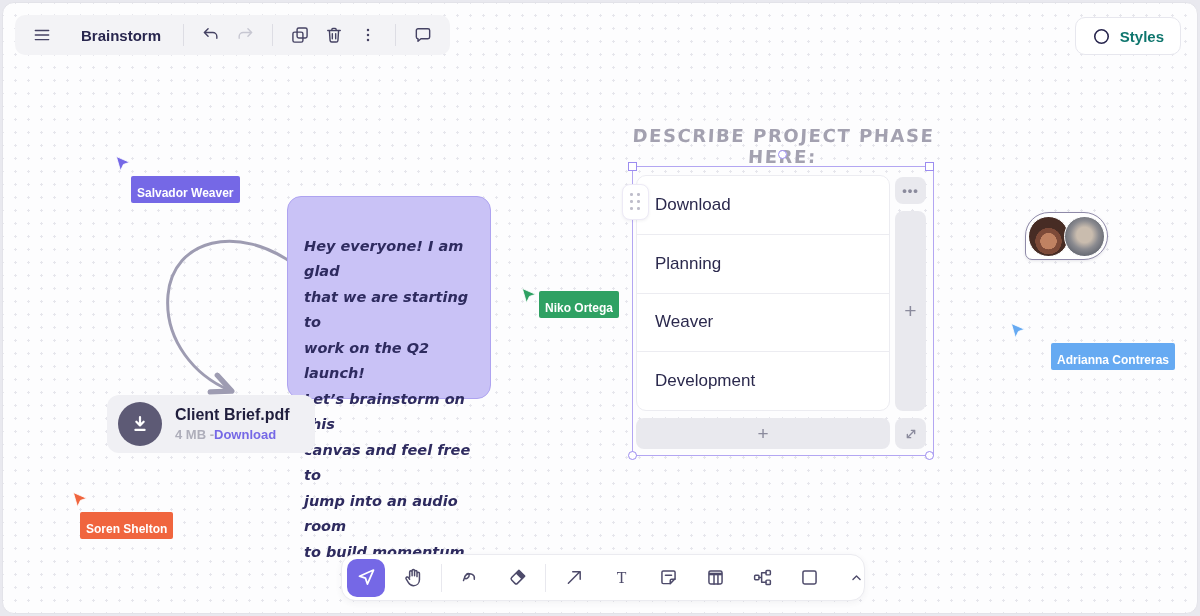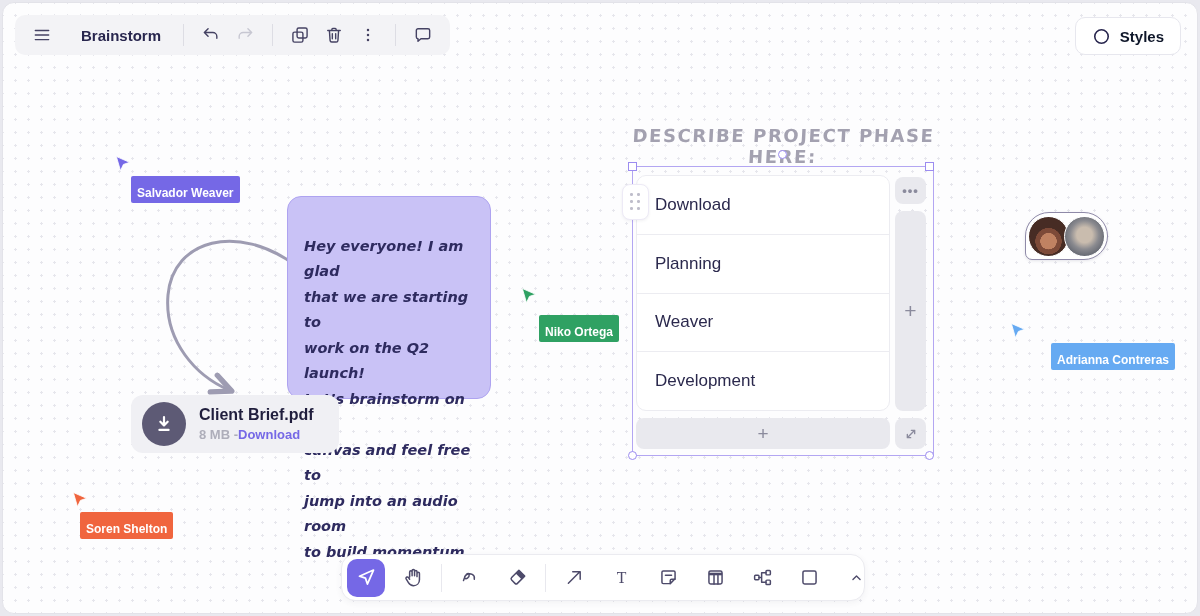--- a/index.html
+++ b/index.html
@@ -25,21 +25,21 @@
   .tt-title { font-size:15px; font-weight:bold; color:#28264e; margin:0 10px 0 20px; }
   .tt-div { width:1px; height:22px; background:#dddde4; margin:0 8px; }
   .icon-stroke { stroke:#454263; stroke-width:1.7; fill:none; stroke-linecap:round; stroke-linejoin:round; }
   .icon-stroke-dim { stroke:#c7c7d2; stroke-width:1.7; fill:none; stroke-linecap:round; stroke-linejoin:round; }
 
   
   .styles-btn {
     position:absolute; right:16px; top:14px; height:38px;
     background:#ffffff; border:1px solid #e7e7ee; border-radius:10px;
     display:flex; align-items:center; gap:9px; padding:0 16px; cursor:pointer;
-    font-size:15px; font-weight:bold; color:#0f172a;
+    font-size:15px; font-weight:bold; color:#0f766e;
   }
 
   
   .cursor { position:absolute; width:20px; height:20px; }
   .cursor-label {
     position:absolute; color:#fff; font-size:12px; font-weight:bold;
     padding:10px 6px 3px; border-radius:2px; white-space:nowrap;
   }
 
   
@@ -50,21 +50,21 @@
     font-family:"DejaVu Sans", sans-serif; font-style:italic; font-weight:bold;
     font-size:14.5px; line-height:25.5px; color:var(--sticky_text,#2e2b5f);
     white-space:pre-line;
   }
 
   
   .connector { position:absolute; left:0; top:0; pointer-events:none; }
 
   
   .file-card {
-    position:absolute; left:128px; top:392px; width:208px; height:58px;
+    position:absolute; left:104px; top:392px; width:208px; height:58px;
     background:#f0f0f4; border-radius:12px; display:flex; align-items:center;
     padding-left:11px; gap:13px; cursor:pointer;
   }
   .file-circle { width:44px; height:44px; border-radius:50%; background:#5d5a75;
     display:flex; align-items:center; justify-content:center; flex:0 0 auto; }
   .file-name { font-size:16px; font-weight:bold; color:#201e3d; margin-bottom:3px; }
   .file-meta { font-size:13px; color:#aeaeba; font-weight:bold; }
   .file-meta .dl { color:var(--accent,#7568e6); }
 
   
@@ -207,21 +207,21 @@
 
   <div class="file-card">
     <div class="file-circle">
       <svg width="22" height="22" viewBox="0 0 24 24">
         <path d="M12 4.5v8.5M8 9.5l4 4 4-4M7 18.5h10" fill="none" stroke="#fff" stroke-width="2.4" stroke-linecap="round" stroke-linejoin="round"></path>
       </svg>
     </div>
     <div>
       <div class="file-name">Client Brief.pdf</div>
       <div class="file-meta">
-        <span>8 MB -</span><span class="dl">Download</span>
+        <span>4 MB -</span><span class="dl">Download</span>
       </div>
     </div>
   </div>
 
   <div class="phase-title">DESCRIBE PROJECT PHASE HERE:</div>
 
   <div class="sel-frame"></div>
   <div class="handle" style="left:625px; top:159px;"></div>
   <div class="handle" style="left:922px; top:159px;"></div>
   <div class="handle round" style="left:625px; top:448px;"></div>
@@ -261,21 +261,21 @@
   </div>
 
   <svg class="cursor" style="left:110px; top:151px;" viewBox="0 0 24 24">
     <path d="M4 3 L20 10 L12.5 12.5 L9 20 Z" stroke="#fff" stroke-width="1" fill="#7568e6"></path>
   </svg>
   <span class="cursor-label" style="left: 128px; top: 173px; background-color: rgb(117, 104, 230);">Salvador Weaver</span>
 
   <svg class="cursor" style="left:516px; top:283px;" viewBox="0 0 24 24">
     <path d="M4 3 L20 10 L12.5 12.5 L9 20 Z" stroke="#fff" stroke-width="1" fill="#2fa163"></path>
   </svg>
-  <span class="cursor-label" style="left: 536px; top: 312px; background-color: rgb(47, 161, 99);">Niko Ortega</span>
+  <span class="cursor-label" style="left: 536px; top: 288px; background-color: rgb(47, 161, 99);">Niko Ortega</span>
 
   <svg class="cursor" style="left:1005px; top:318px;" viewBox="0 0 24 24">
     <path d="M4 3 L20 10 L12.5 12.5 L9 20 Z" stroke="#fff" stroke-width="1" fill="#66aaf2"></path>
   </svg>
   <span class="cursor-label" style="left: 1024px; top: 340px; background-color: rgb(102, 170, 242); margin-left: 24px;">Adrianna Contreras</span>
 
   <svg class="cursor" style="left:67px; top:487px;" viewBox="0 0 24 24">
     <path d="M4 3 L20 10 L12.5 12.5 L9 20 Z" stroke="#fff" stroke-width="1" fill="#f0653e"></path>
   </svg>
   <span class="cursor-label" style="left: 77px; top: 509px; background-color: rgb(240, 101, 62);">Soren Shelton</span>

